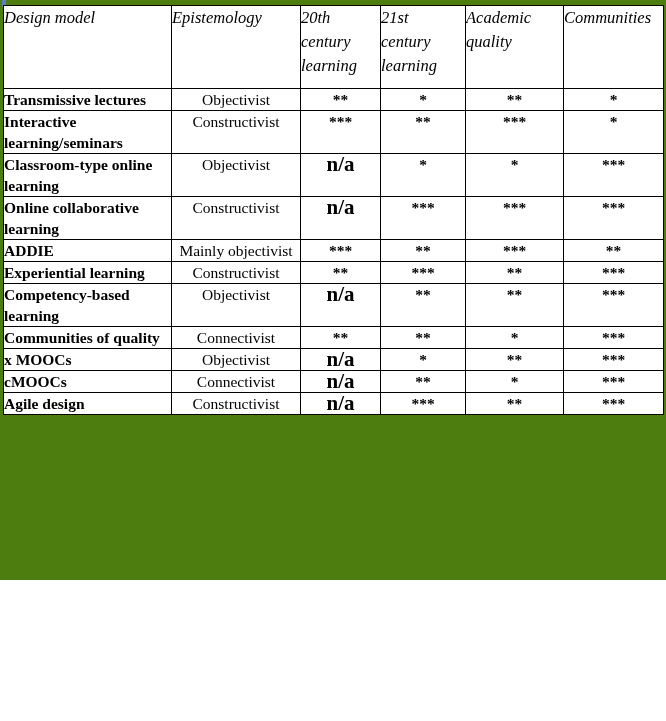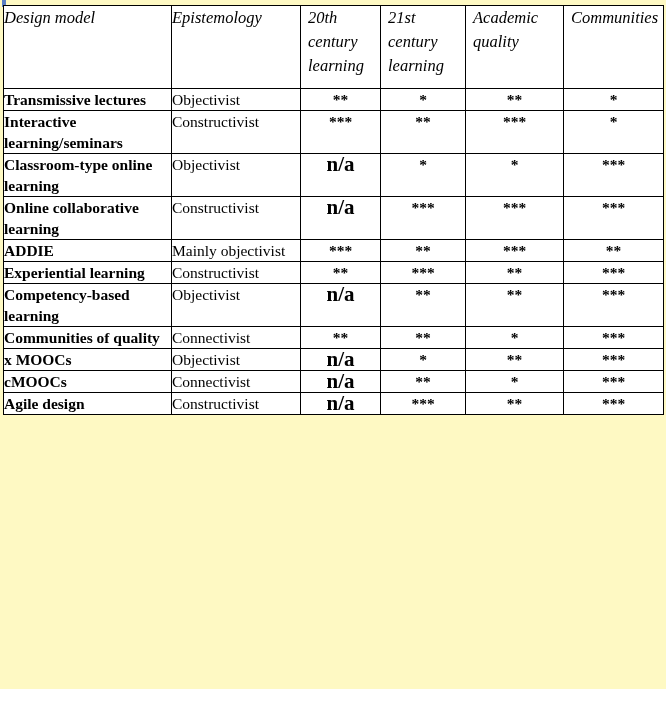--- a/index.html
+++ b/index.html
@@ -11,22 +11,22 @@
     width: 666px;
     height: 721px;
     overflow: hidden;
     font-family: "Liberation Serif", "DejaVu Serif", serif;
     color: #000000;
   }
 
   #page {
     position: relative;
     width: 666px;
-    height: 689px;
-    background: #fef9c3;
+    height: 580px;
+    background: #4d7c0f;
   }
 
   
   .corner-artifact {
     position: absolute;
     left: 2px;
     top: 0px;
     width: 4px;
     height: 7px;
     background: #5b7fc4;
@@ -68,37 +68,37 @@
   }
   .hdr-cell {
     font-style: italic;
     font-weight: normal;
     font-size: 16.5px;
     line-height: 24px;
     text-align: left;
     padding: 7px 6px 0 9px;
   }
   .hdr-cell.narrow {
-    padding-left: 7px;
+    padding-left: 0;
   }
 
   
   tbody td {
     font-size: 15.5px;
     line-height: 21px;
   }
   .cell-model {
     font-weight: bold;
     text-align: left;
     padding: 9px 4px 9px 9px;
     margin-top: 29px;
   }
   .cell-epist {
     font-weight: normal;
-    text-align: left;
+    text-align: center;
     padding: 9px 4px 9px 8px;
   }
   .cell-rating {
     font-weight: bold;
     text-align: center;
     padding: 9px 2px 9px 2px;
     letter-spacing: 0px;
   }
   .cell-rating.na {
     font-weight: bold;

